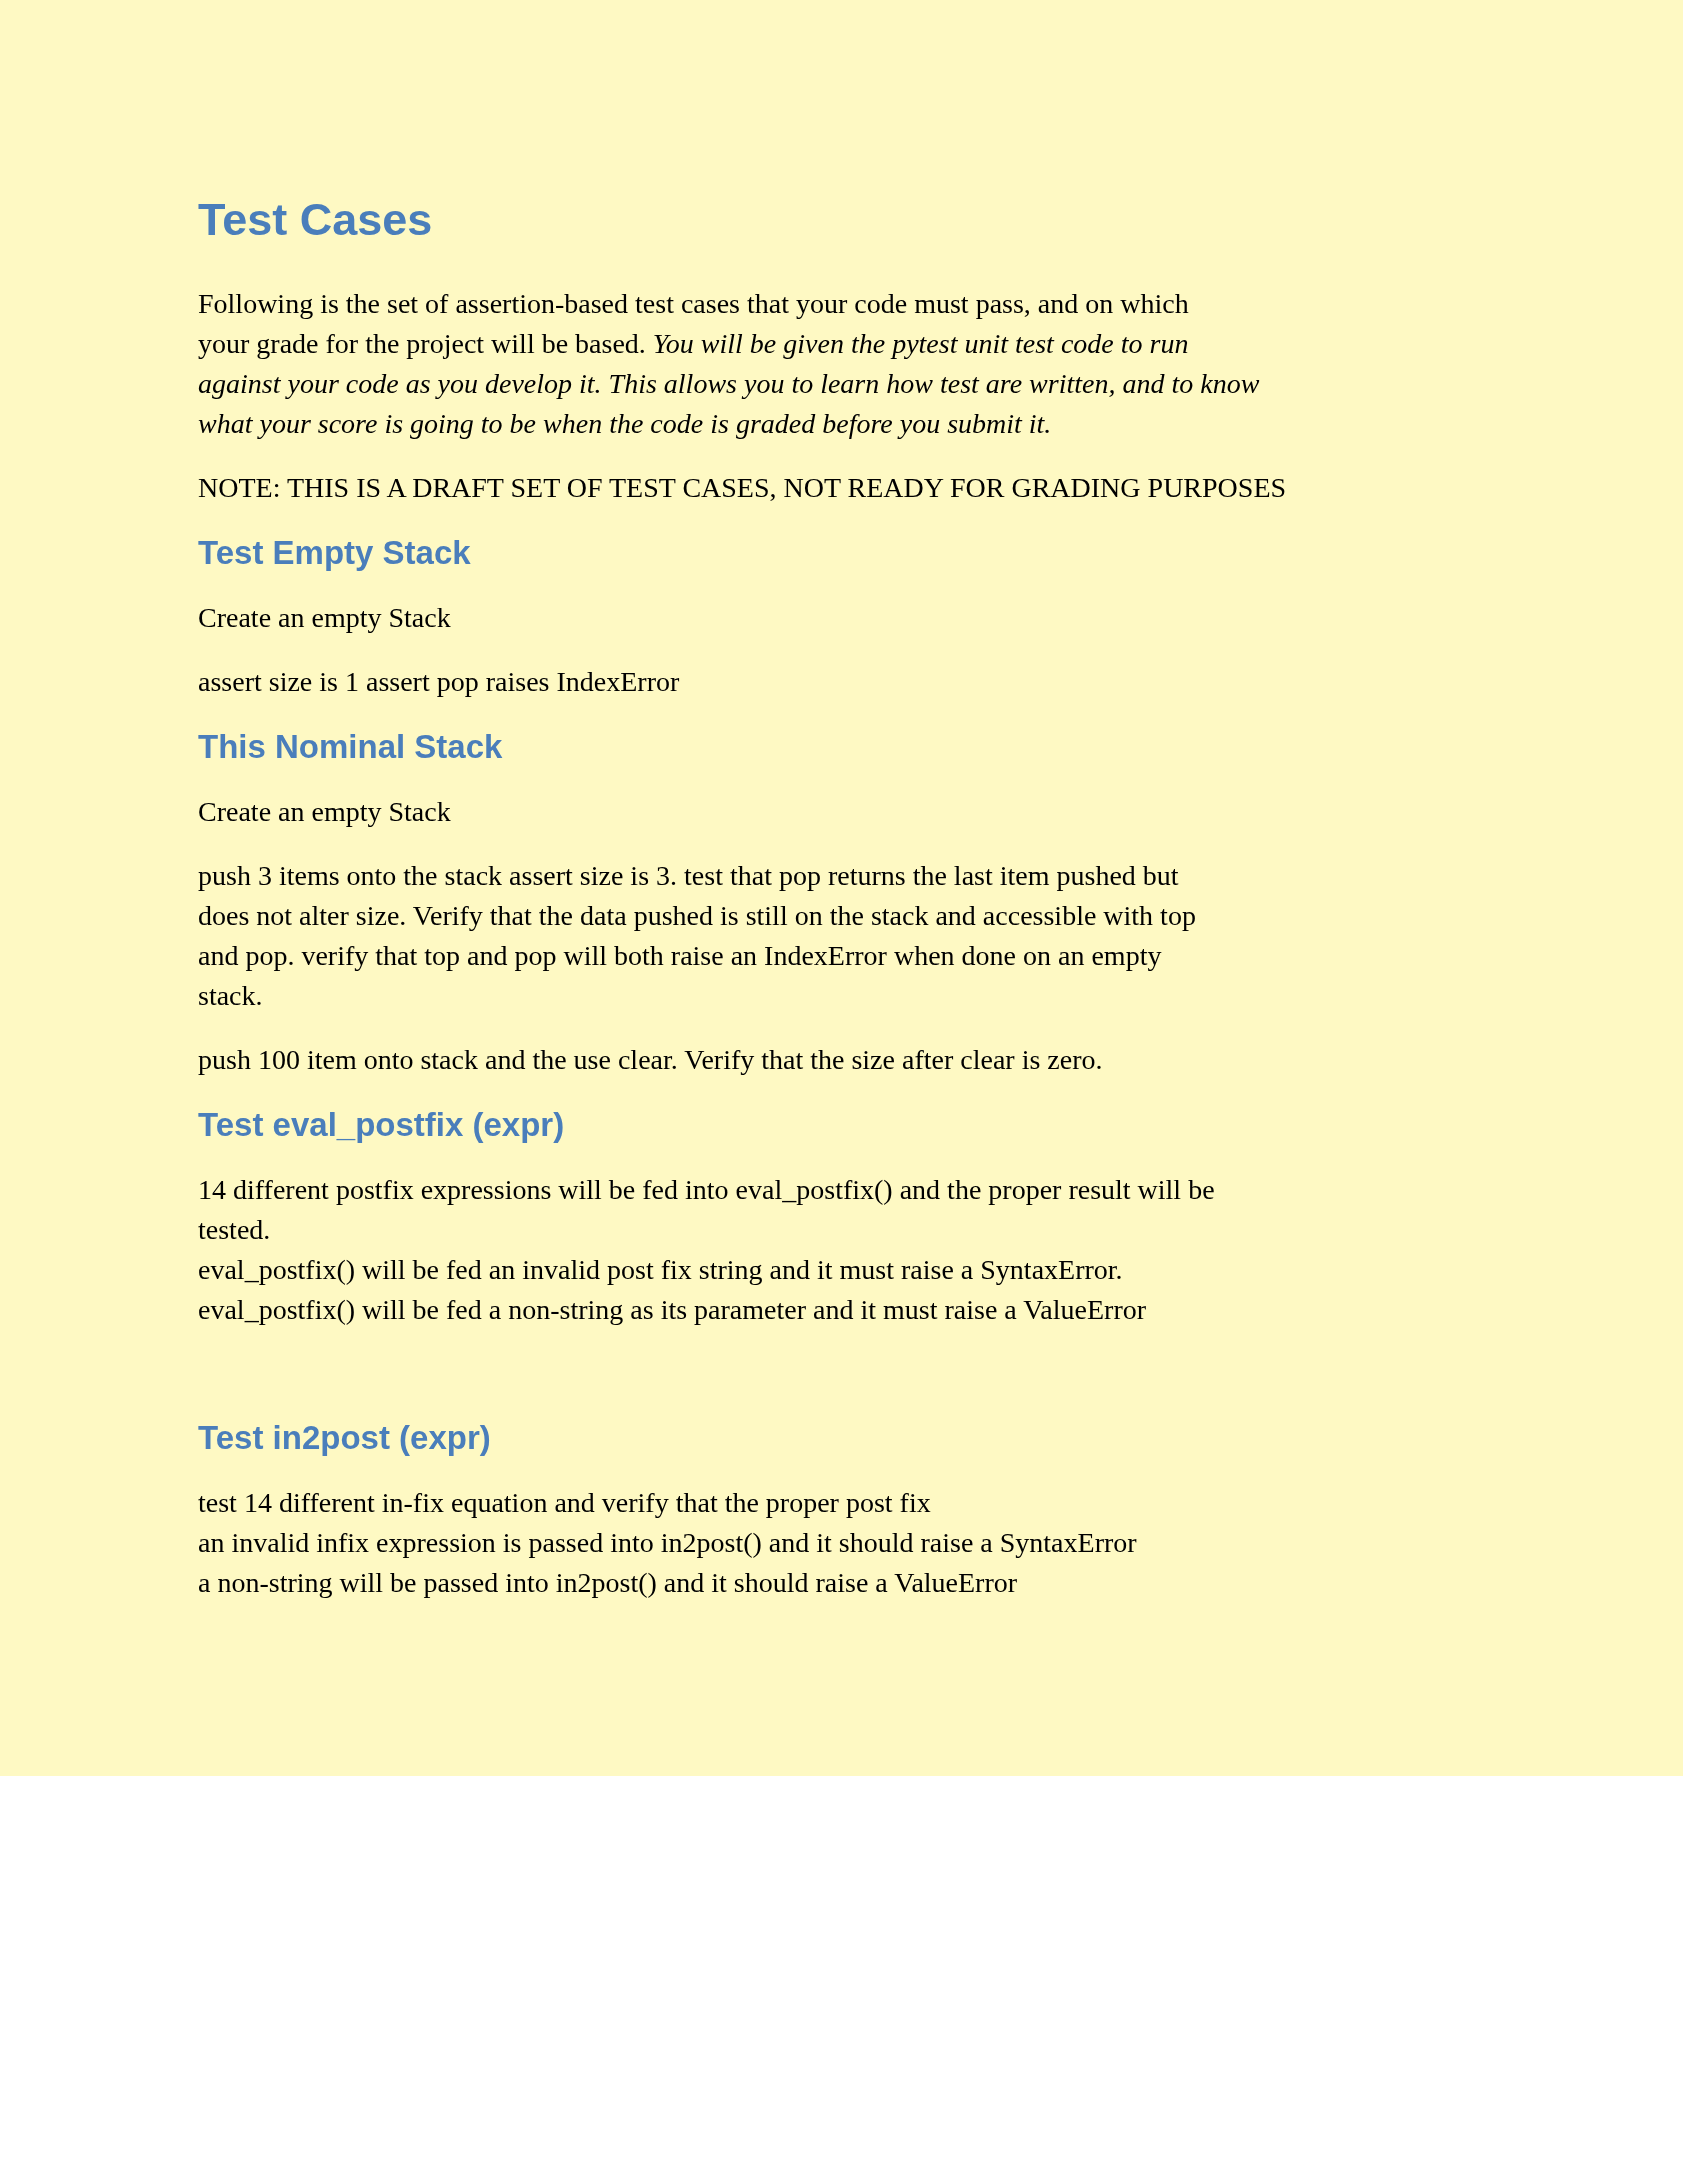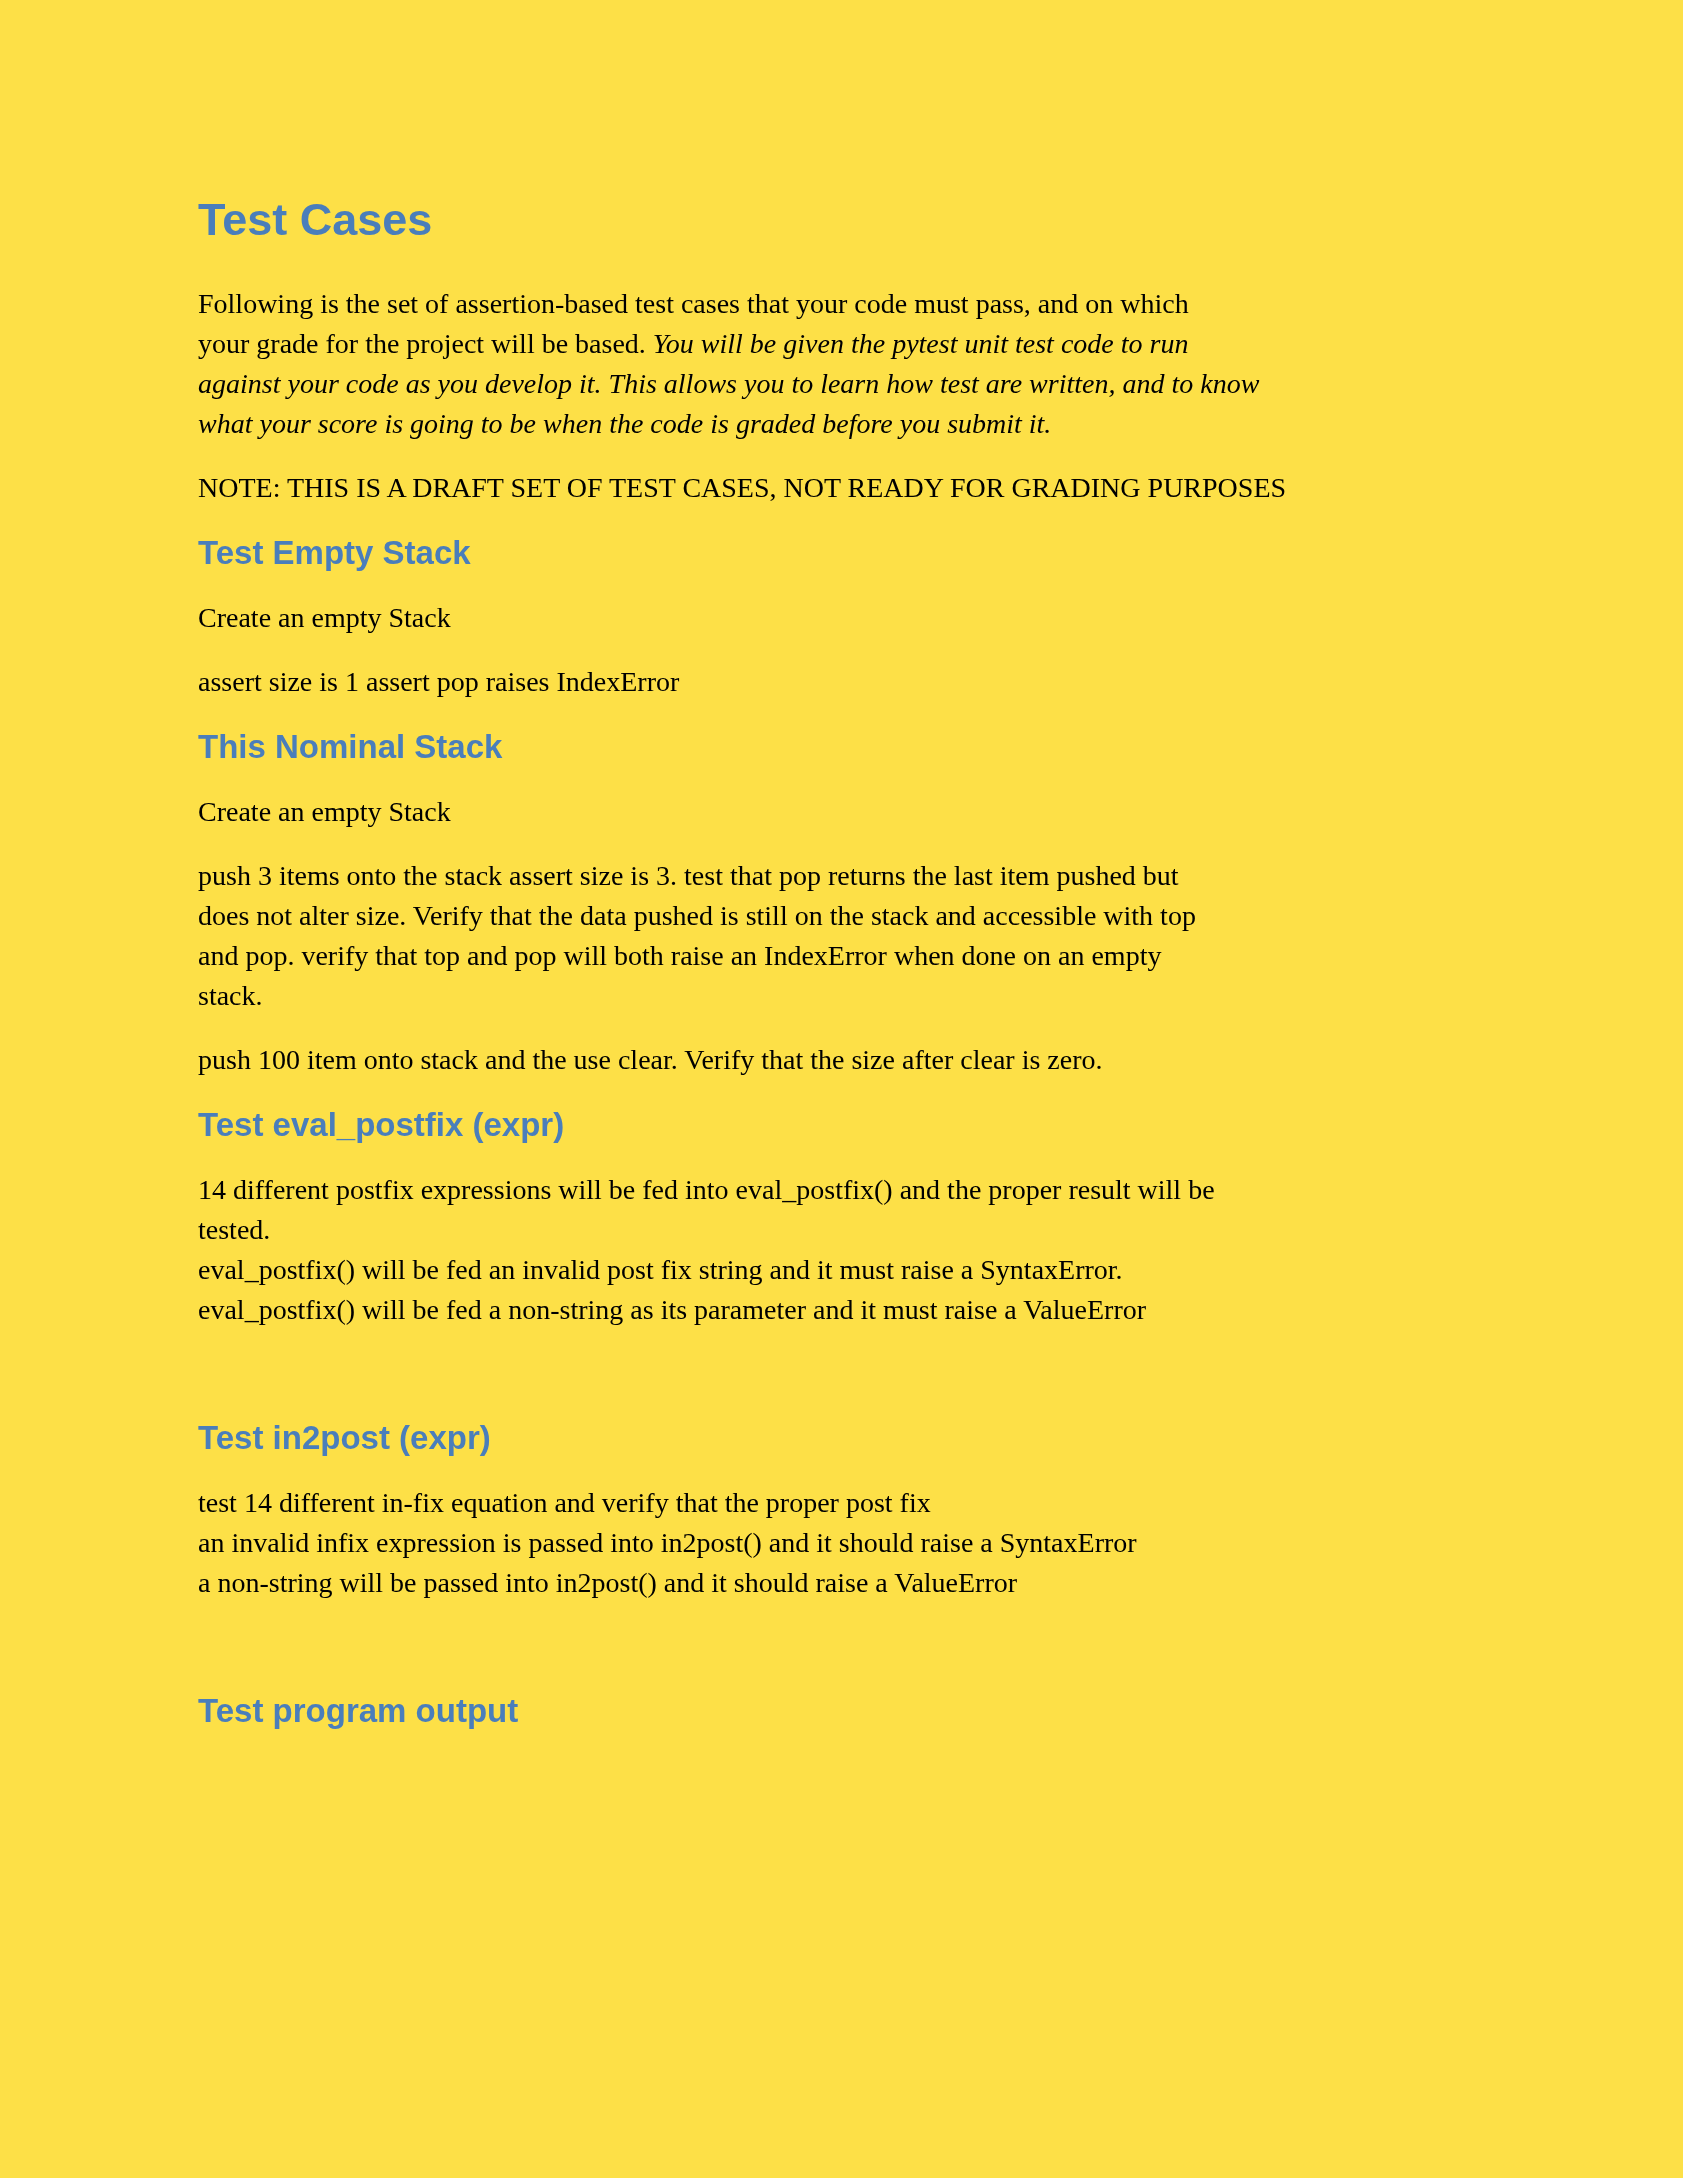--- a/index.html
+++ b/index.html
@@ -4,22 +4,22 @@
 <style>
   html, body {
     margin: 0;
     padding: 0;
     background: #ffffff;
   }
   .page {
     position: relative;
     box-sizing: border-box;
     width: 1683px;
-    height: 2178px;
-    background: #fde047;
+    height: 1776px;
+    background: #fef9c3;
     padding: 193px 198px 0 198px;
     font-family: "Liberation Serif", serif;
     font-size: 28px;
     line-height: 40px;
     color: #000000;
     overflow: hidden;
   }
   h1.doc-title {
     font-family: "Liberation Sans", sans-serif;
     font-weight: bold;
@@ -81,16 +81,15 @@
 
   <div class="para-spacer"></div>
 
   <h2 class="section-heading">Test in2post (expr)</h2>
   <p class="body-para">test 14 different in-fix equation and verify that the proper post fix
 an invalid infix expression is passed into in2post() and it should raise a SyntaxError
 a non-string will be passed into in2post() and it should raise a ValueError</p>
 
   <div class="para-spacer"></div>
 
-  <h2 class="section-heading">Test program output</h2>
 
 </div>
 
 
 </body></html>

